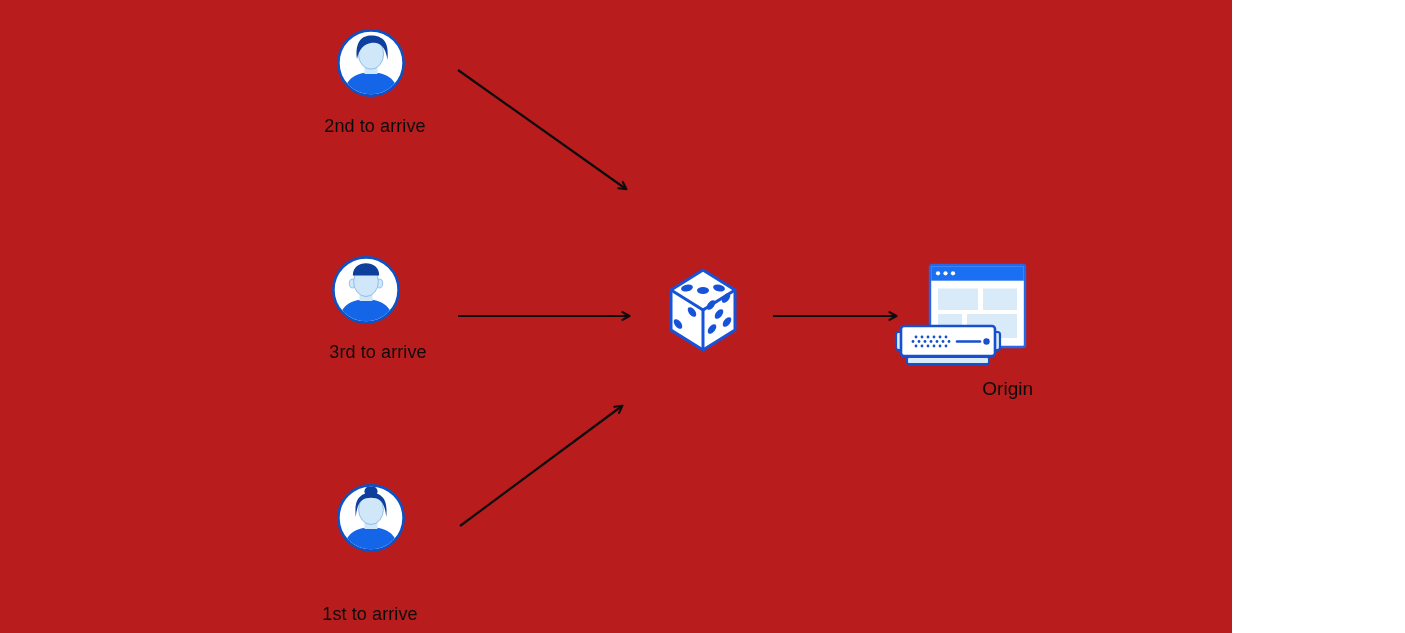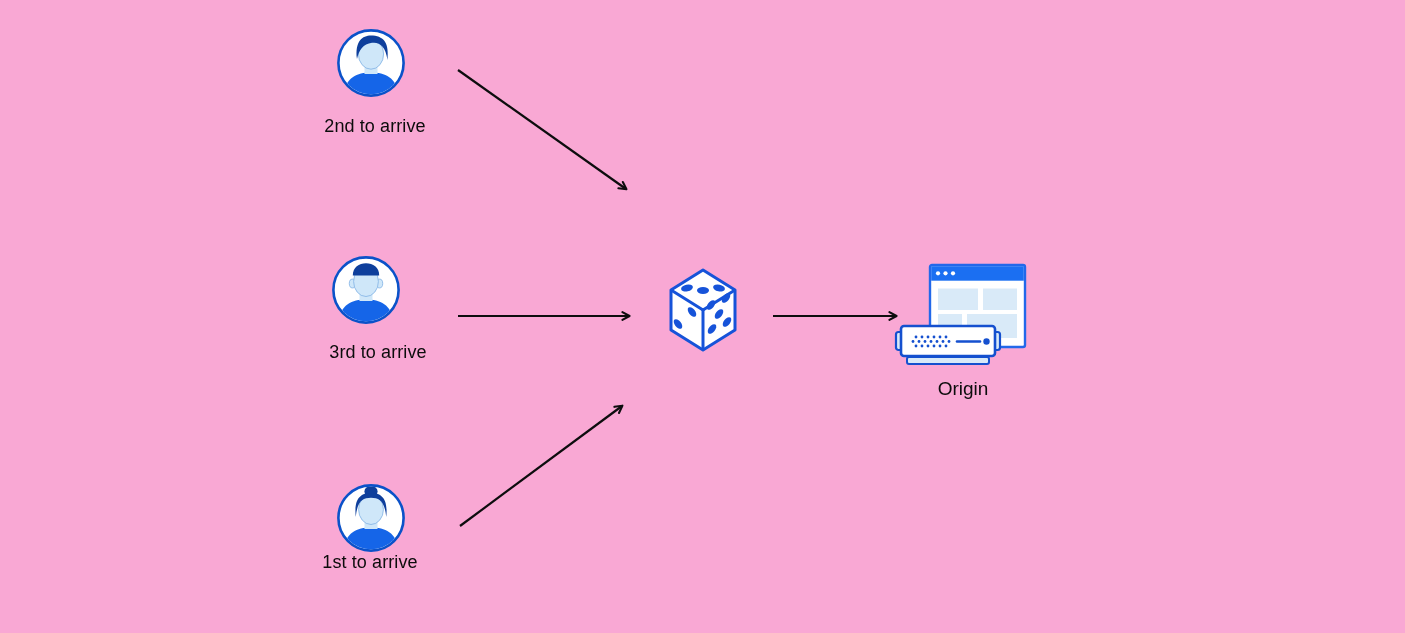--- a/index.html
+++ b/index.html
@@ -1,35 +1,35 @@
 <!DOCTYPE html>
 <html><head>
 <meta charset="utf-8">
 <style>
   html, body { margin: 0; padding: 0; background: #ffffff; }
   .canvas {
     position: relative;
-    width: 1405px;
+    width: 1232px;
     height: 633px;
-    background: #f9a8d4;
+    background: #b91c1c;
     overflow: hidden;
     font-family: "Liberation Sans", "DejaVu Sans", sans-serif;
   }
   .abs { position: absolute; }
   .node-label {
     position: absolute;
     text-align: center;
     font-size: 18px;
     line-height: 20px;
     color: #0c0c0c;
     letter-spacing: 0.1px;
   }
   .origin-label {
     position: absolute;
-    text-align: center;
+    text-align: right;
     font-size: 19px;
     line-height: 22px;
     color: #0c0c0c;
   }
   svg { display: block; }
 </style>
 </head>
 <body>
 
 <div class="canvas">
@@ -94,21 +94,21 @@
       <circle cx="35" cy="35" r="32.6" fill="#ffffff" stroke="#0b52c9" stroke-width="2.6"></circle>
       <g clip-path="url(#clipA3)">
         <ellipse cx="35" cy="8.5" rx="6.6" ry="5.6" fill="#0e3f9c"></ellipse>
         <path d="M7,70 C8.5,50 20,44.5 35,44.5 C50,44.5 61.5,50 63,70 Z" fill="#1565e8"></path>
         <path d="M28.5,32 h13 v14 h-13 z" fill="#cfe7f9"></path>
         <ellipse cx="35" cy="26.5" rx="12.4" ry="15" fill="#cfe7f9" stroke="#8ab8e6" stroke-width="0.9"></ellipse>
         <path d="M19.8,34 C17.5,13.5 26.5,10 35,10 C43.5,10 52.5,13.5 50.2,34 C48.8,18.5 43.5,14.8 35,14.8 C26.5,14.8 21.2,18.5 19.8,34 Z" fill="#0e3f9c"></path>
       </g>
     </svg>
   </div>
-  <div class="node-label" style="left:290px;top:552px;width:160px">1st to arrive</div>
+  <div class="node-label" style="left:290px;top:604px;width:160px">1st to arrive</div>
 
   <div class="abs" style="left:665px;top:262px">
     <svg width="78" height="94" viewBox="0 0 78 94">
       <g stroke="#1653d9" stroke-width="3" stroke-linejoin="round" fill="#ffffff">
         <polygon points="38,8 70,28 70,68 38,88 6,68 6,28"></polygon>
         <polyline points="6,28 38,48 70,28" fill="none"></polyline>
         <line x1="38" y1="48" x2="38" y2="88" fill="none"></line>
       </g>
       <g fill="#1653d9">
 

